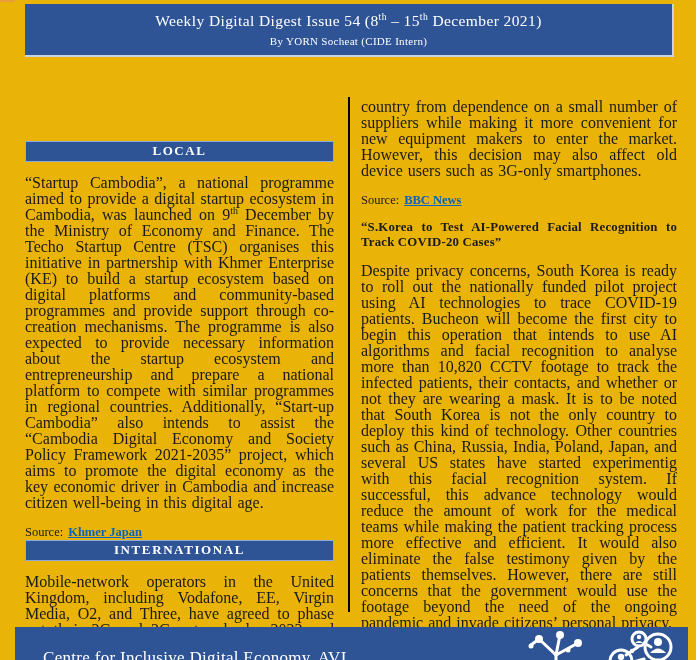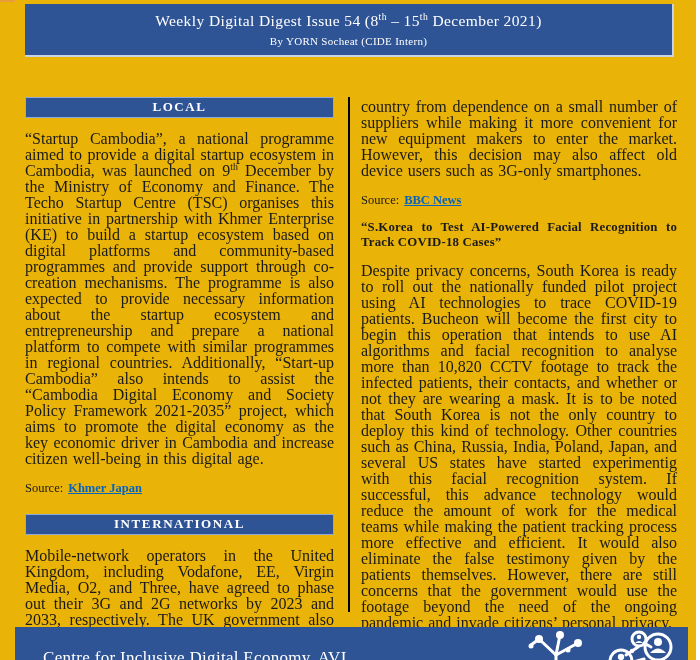--- a/index.html
+++ b/index.html
@@ -23,22 +23,23 @@
 
   
   .col-left  { position:absolute; left:25px;  top:97px; width:309px; }
   .col-right { position:absolute; left:361px; top:97px; width:316px; }
   .col-divider { position:absolute; left:348px; top:97px; width:2px; height:515px; background:#000000; }
 
   .section-bar {
     background:#2F5496; border:1px solid #8EAADB; color:#ffffff;
     text-align:center; font-weight:bold; font-size:13px; letter-spacing:1.6px;
     padding:1px 0 2px 0;
+    margin-top:44px;
   }
-  .section-bar.gap-top { margin-top:18px; }
+  .section-bar.gap-top { margin-top:0; }
 
   h2.headline {
     font-size:12.8px; font-weight:bold; margin:12px 0 0 0;
     text-align:justify; letter-spacing:.2px;
   }
   p.body {
     font-size:16px; line-height:16px; margin:13px 0 0 0;
     text-align:justify; word-spacing:1px;
   }
   p.body.first { margin-top:2px; }
@@ -80,21 +81,21 @@
     <p class="body">Mobile-network operators in the United Kingdom, including Vodafone, EE, Virgin Media, O2, and Three, have agreed to phase out their 3G and 2G networks by 2023 and 2033, respectively. The UK government also promised to provide funding to support domestic mobile operators, keeping the</p>
   </div>
 
   <div class="col-divider"></div>
 
   <div class="col-right">
     <p class="body first">country from dependence on a small number of suppliers while making it more convenient for new equipment makers to enter the market. However, this decision may also affect old device users such as 3G-only smartphones.</p>
 
     <p class="source"><strong>Source:</strong><a class="src-link" href="#">BBC News</a></p>
 
-    <h2 class="headline">“S.Korea to Test AI-Powered Facial Recognition to Track COVID-18 Cases”</h2>
+    <h2 class="headline">“S.Korea to Test AI-Powered Facial Recognition to Track COVID-20 Cases”</h2>
 
     <p class="body">Despite privacy concerns, South Korea is ready to roll out the nationally funded pilot project using AI technologies to trace COVID-19 patients. Bucheon will become the first city to begin this operation that intends to use AI algorithms and facial recognition to analyse more than 10,820 CCTV footage to track the infected patients, their contacts, and whether or not they are wearing a mask. It is to be noted that South Korea is not the only country to deploy this kind of technology. Other countries such as China, Russia, India, Poland, Japan, and several US states have started experimentig with this facial recognition system. If successful, this advance technology would reduce the amount of work for the medical teams while making the patient tracking process more effective and efficient. It would also eliminate the false testimony given by the patients themselves. However, there are still concerns that the government would use the footage beyond the need of the ongoing pandemic and invade citizens’ personal privacy.</p>
 
     <p class="source"><strong>Source:</strong><a class="src-link" href="#">Reuters</a></p>
   </div>
 
   <div class="footer-band">
     <div class="footer-org">Centre for Inclusive Digital Economy, AVI</div>
     <svg class="footer-art" width="150" height="36" viewBox="0 0 150 36" aria-hidden="true">
       <g stroke="#ffffff" stroke-width="3" fill="none" stroke-linecap="round">

